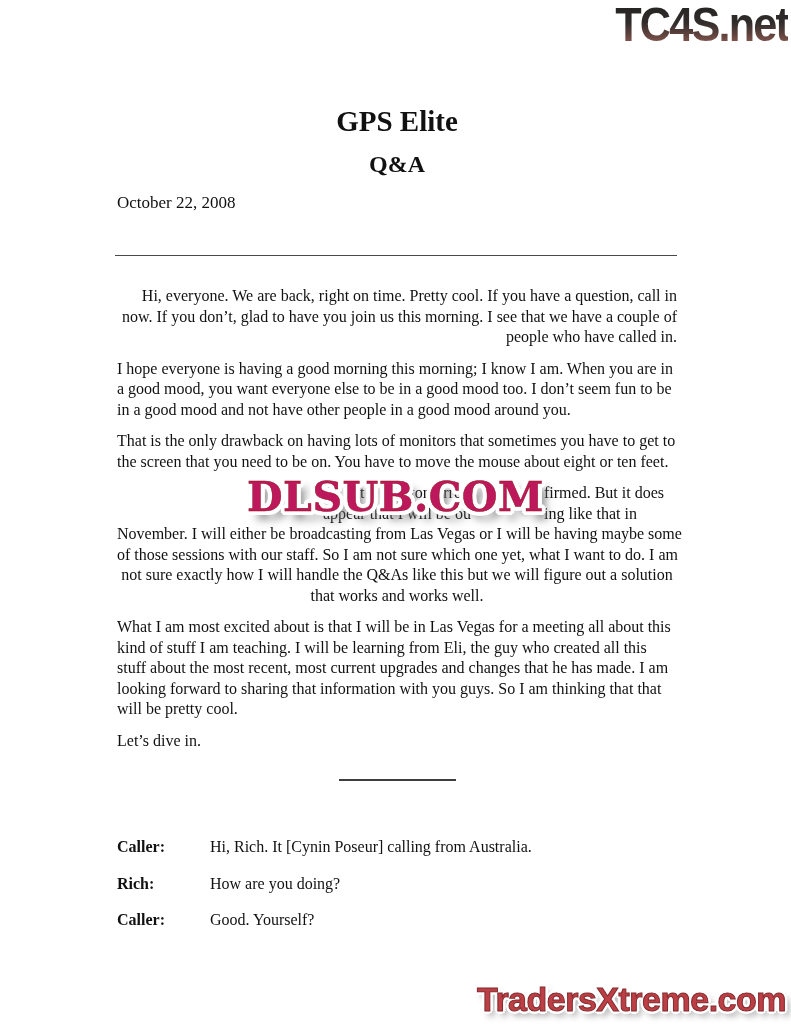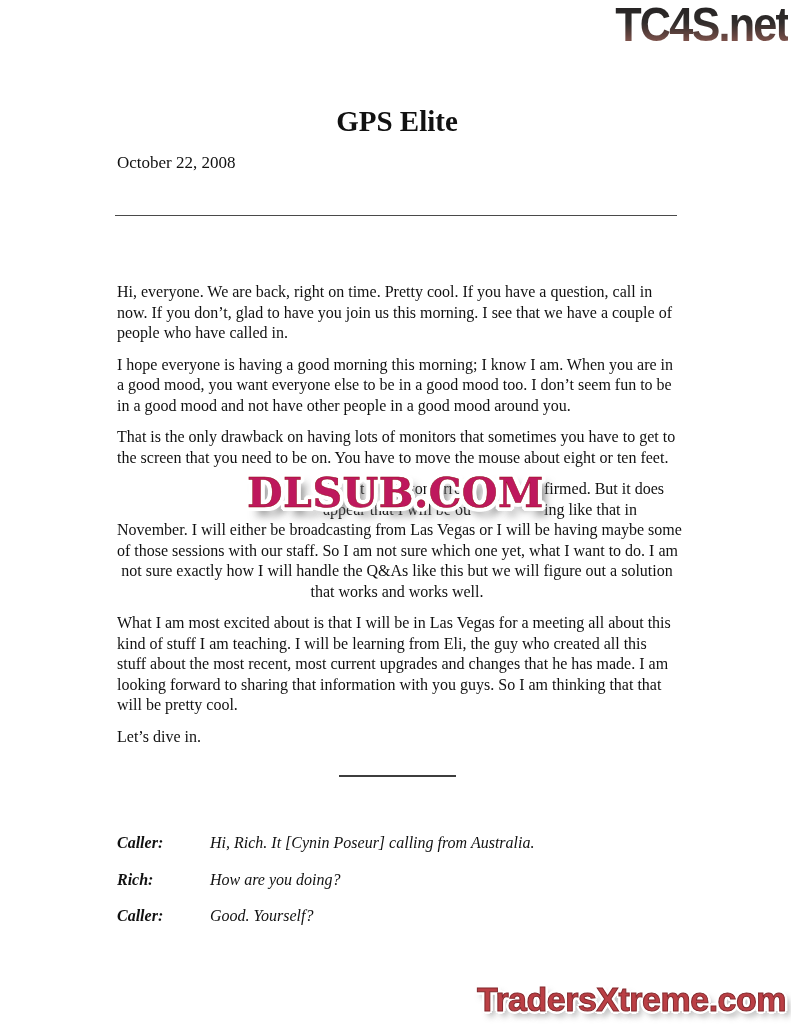--- a/index.html
+++ b/index.html
@@ -47,21 +47,21 @@
     border-top: 1px solid #4a4a4a;
     width: 562px;
     margin: 41px 0 0 -2px;
     height: 0;
   }
   .content p {
     font-size: 16px;
     line-height: 20.5px;
     margin: 0 0 11px 0;
   }
-  .content p.first { margin-top: 66px; }
+  .content p.first { margin-top: 30px; text-align: right; }
 
   
   .obscured { position: relative; margin: 0 0 11px 0; }
   .ob-line {
     position: relative;
     height: 20.5px;
     font-size: 16px;
     line-height: 20.5px;
     white-space: nowrap;
     text-align: center;
@@ -87,21 +87,21 @@
       7px 8px 9px rgba(110,110,110,0.9);
   }
 
   
   .divider {
     width: 117px;
     height: 2px;
     background: #3d3d3d;
     margin: 28px auto 0 auto;
   }
-  .dialogue { margin-top: 56px; font-style: italic; }
+  .dialogue { margin-top: 56px; }
   .dialogue-row {
     display: flex;
     font-size: 16px;
     line-height: 20.5px;
     margin-bottom: 16px;
   }
   .speaker { font-weight: bold; width: 93px; flex-shrink: 0; }
 
   
   .tx-logo {
@@ -123,20 +123,21 @@
 </style>
 </head>
 <body>
 
 <div class="page">
 
   <div class="tc4s-logo">TC4S.net</div>
 
   <div class="content">
     <h1 class="title">GPS Elite</h1>
+    <h2 class="subtitle">Q&amp;A</h2>
     <div class="doc-date">October 22, 2008</div>
 
     <hr class="rule">
 
     <p class="first">Hi, everyone. We are back, right on time. Pretty cool. If you have a question, call in now. If you don’t, glad to have you join us this morning. I see that we have a couple of people who have called in.</p>
     <p>I hope everyone is having a good morning this morning; I know I am. When you are in a good mood, you want everyone else to be in a good mood too. I don’t seem fun to be in a good mood and not have other people in a good mood around you.</p>
     <p>That is the only drawback on having lots of monitors that sometimes you have to get to the screen that you need to be on. You have to move the mouse about eight or ten feet.</p>
 
     <div class="obscured">
       <div class="watermark">DLSUB.COM</div>

